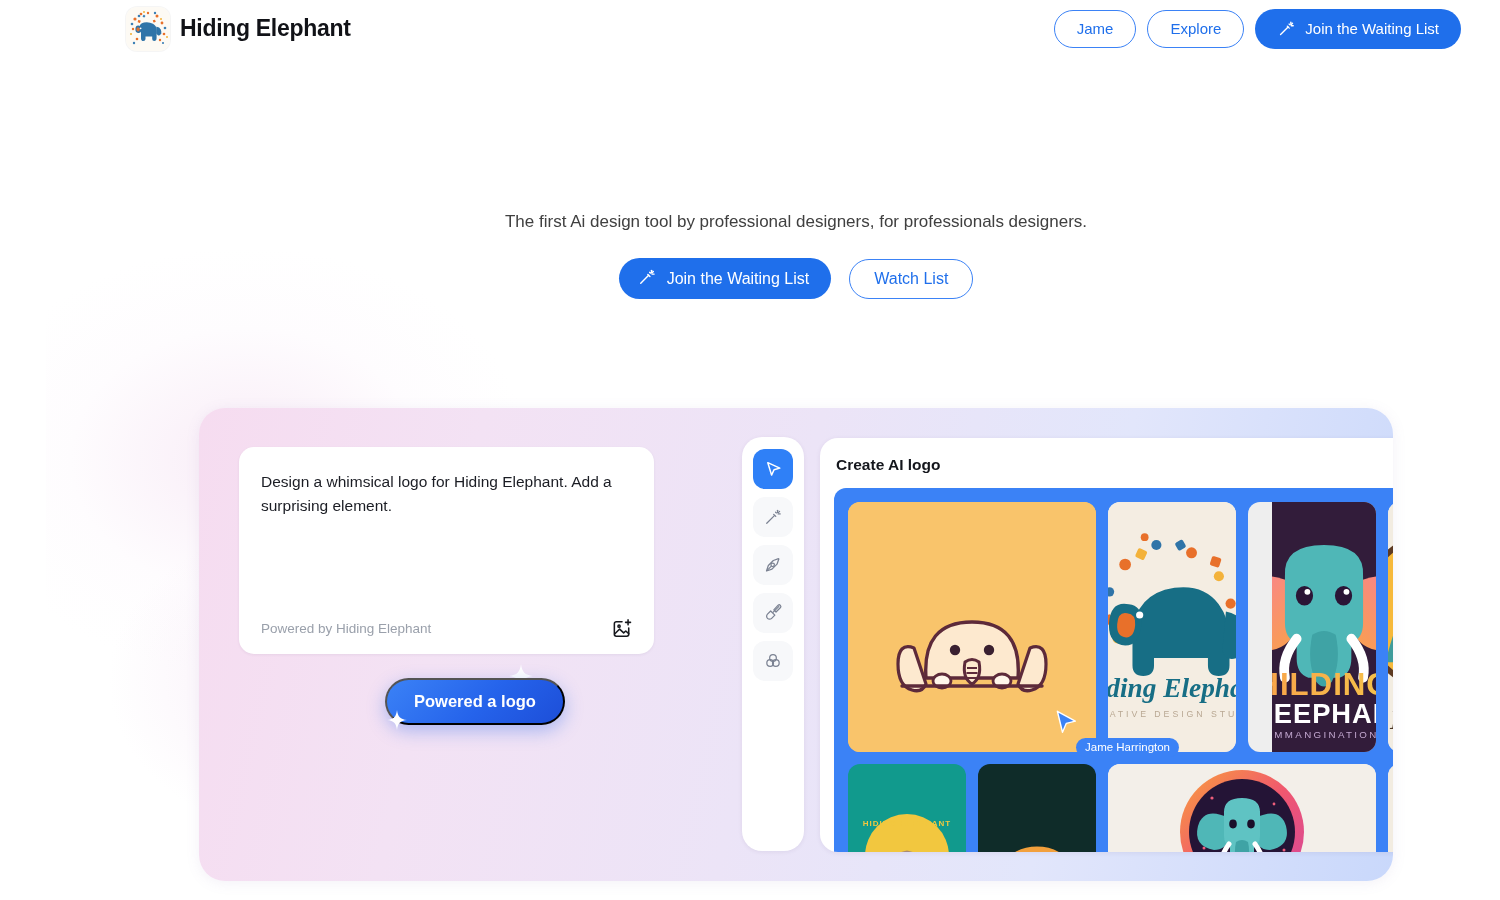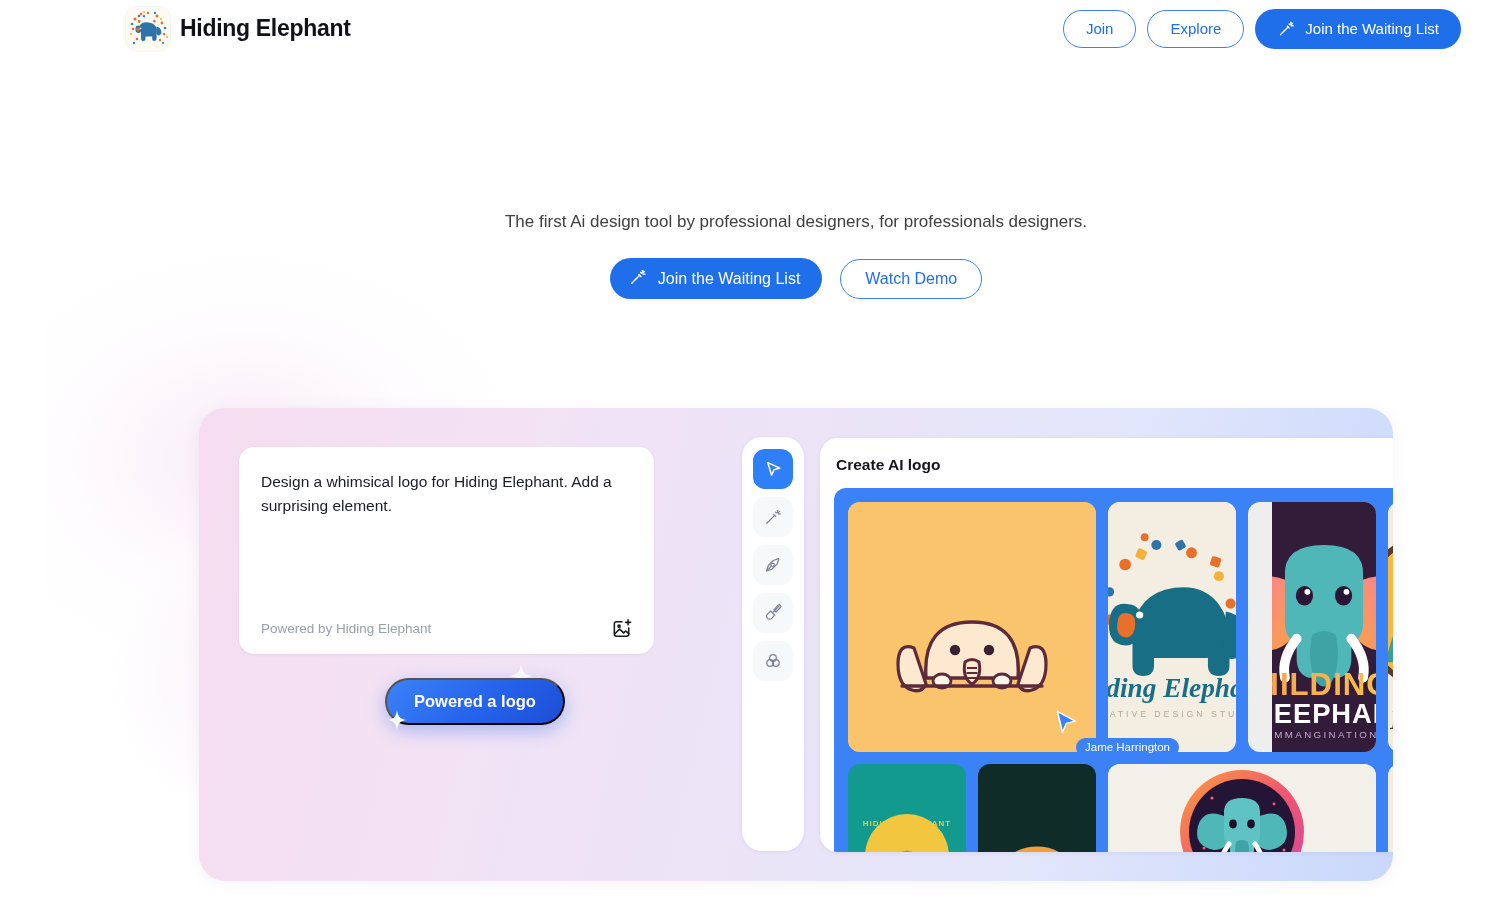--- a/index.html
+++ b/index.html
@@ -221,21 +221,21 @@
           <path d="M12.4 18.6 Q9.6 18.4 9.4 22 Q9.2 25.8 12.6 26 Q15 26.1 15.4 22.6 Q15.7 19 12.4 18.6 Z" fill="#2f74a8"></path>
           <path d="M11.9 20.3 Q10.6 20.3 10.5 22.2 Q10.4 24.4 12.2 24.5 Q13.6 24.5 13.8 22.6 Q14 20.5 11.9 20.3 Z" fill="#e8702a" opacity="0.9"></path>
           <path d="M30.3 19.8 Q33.4 19.6 34.8 22.4 Q36.2 25.2 34.5 27.6 Q33.2 29.3 31.6 28 L30.2 26.5 Z" fill="#2f74a8"></path>
           <circle cx="14.6" cy="21.3" r="0.9" fill="#ffffff"></circle>
         </svg>
       </span>
       <span class="brand-name">Hiding Elephant</span>
     </div>
 
     <div class="nav">
-      <button class="btn btn-ghost">Join</button>
+      <button class="btn btn-ghost">Jame</button>
       <button class="btn btn-ghost">Explore</button>
       <button class="btn btn-primary">
         <span class="wand">
           <svg viewBox="0 0 24 24" width="19" height="19" fill="none" stroke="#ffffff" stroke-width="1.7" stroke-linecap="round">
             <path d="M4.5 19.5 L14 10"></path>
             <path d="M13 9 L15.5 11.5"></path>
             <path d="M17.5 4 L17.5 7"></path>
               <path d="M20.5 8.5 L18 8.5"></path>
             <path d="M19.6 5.4 L18.1 6.9"></path>
               <path d="M15.2 6.4 L16.3 7.3"></path>
@@ -255,21 +255,21 @@
             <path d="M4.5 19.5 L14 10"></path>
             <path d="M13 9 L15.5 11.5"></path>
             <path d="M17.5 4 L17.5 7"></path>
               <path d="M20.5 8.5 L18 8.5"></path>
             <path d="M19.6 5.4 L18.1 6.9"></path>
               <path d="M15.2 6.4 L16.3 7.3"></path>
           </svg>
         </span>
         <span>Join the Waiting List</span>
       </button>
-      <button class="btn btn-outline-lg">Watch Demo</button>
+      <button class="btn btn-outline-lg">Watch List</button>
     </div>
   </div>
 
   <div class="mockup">
     <div class="mockup-inner">
 
       <div class="prompt-card">
         <div class="prompt-text">Design a whimsical logo for Hiding Elephant. Add a surprising element.</div>
         <div class="prompt-footer">
           <span class="prompt-credit">Powered by Hiding Elephant</span>

